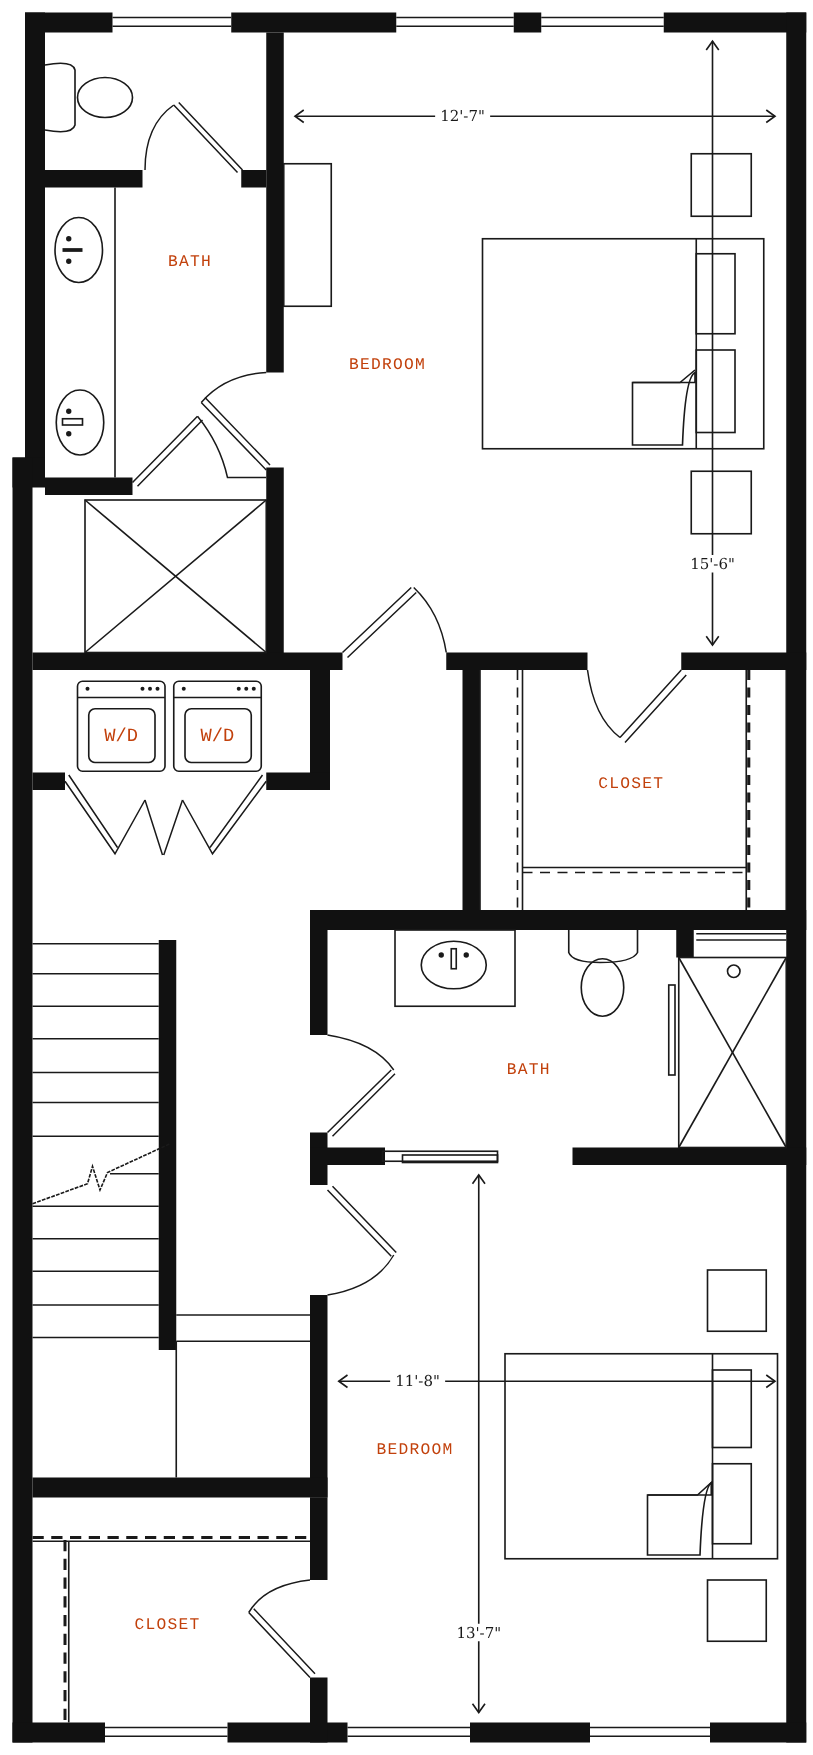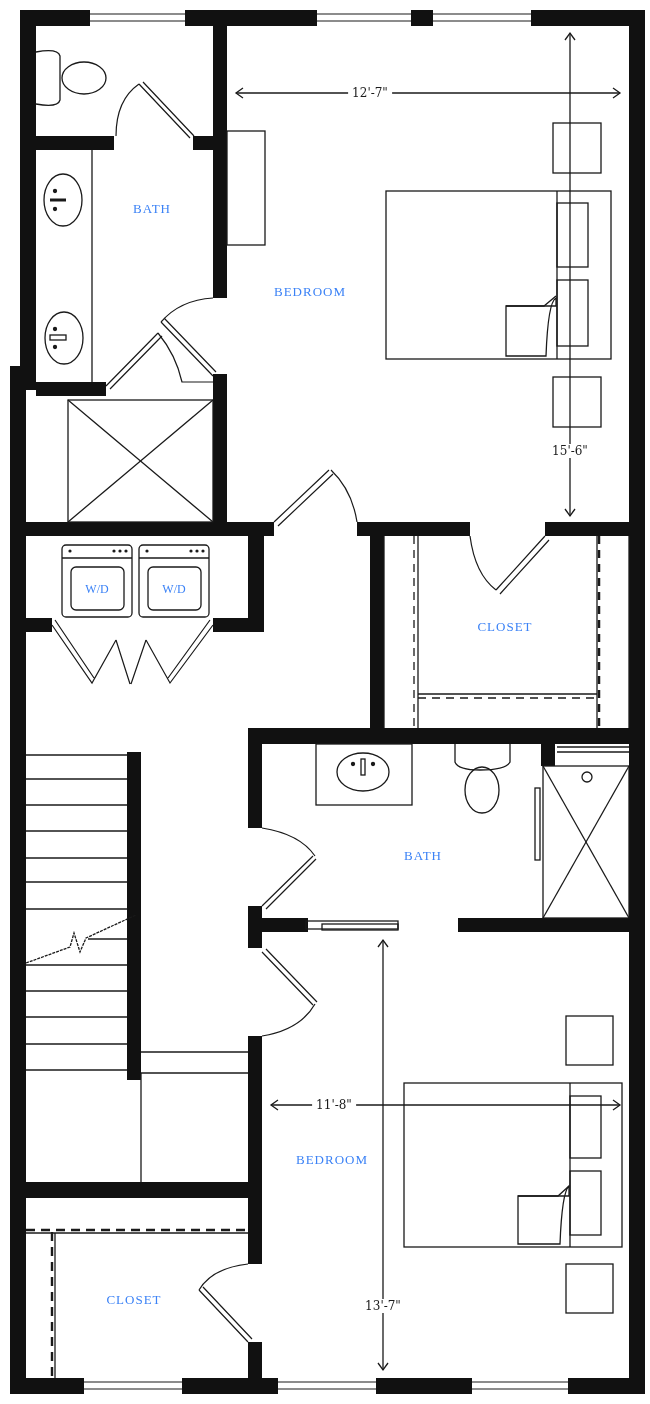--- a/index.html
+++ b/index.html
@@ -1,20 +1,20 @@
 <!DOCTYPE html>
 <html><head>
   <meta charset="utf-8">
   <style>
     html, body { margin: 0; padding: 0; background: #ffffff; }
     body { width: 650px; height: 1404px; position: relative; overflow: hidden; font-family: "DejaVu Sans", sans-serif; }
     #plan { position: absolute; left: 0; top: 0; width: 650px; height: 1404px; }
-    .lbl { position: absolute; font-family: Liberation Serif, serif; font-size: 13px; color: #3b82f6; letter-spacing: 1px; white-space: nowrap; transform: translate(-50%, -50%); background: transparent; }
+    .lbl { position: absolute; font-family: Liberation Mono, monospace; font-size: 13px; color: #c2410c; letter-spacing: 1px; white-space: nowrap; transform: translate(-50%, -50%); background: transparent; }
     .dim { position: absolute; font-family: "DejaVu Serif", serif; font-size: 12px; color: #1a1a1a; white-space: nowrap; transform: translate(-50%, -50%); background: #ffffff; padding: 0 4px; }
-    .wd { font-size: 12px; letter-spacing: 0; }
+    .wd { font-size: 15px; letter-spacing: 0; }
   </style>
 </head>
 <body>
 
 <svg id="plan" viewBox="0 0 650 1404" xmlns="http://www.w3.org/2000/svg">
 
   <g fill="#111">
 
     <rect x="20" y="10" width="70" height="16"></rect>
     <rect x="185" y="10" width="132" height="16"></rect>

